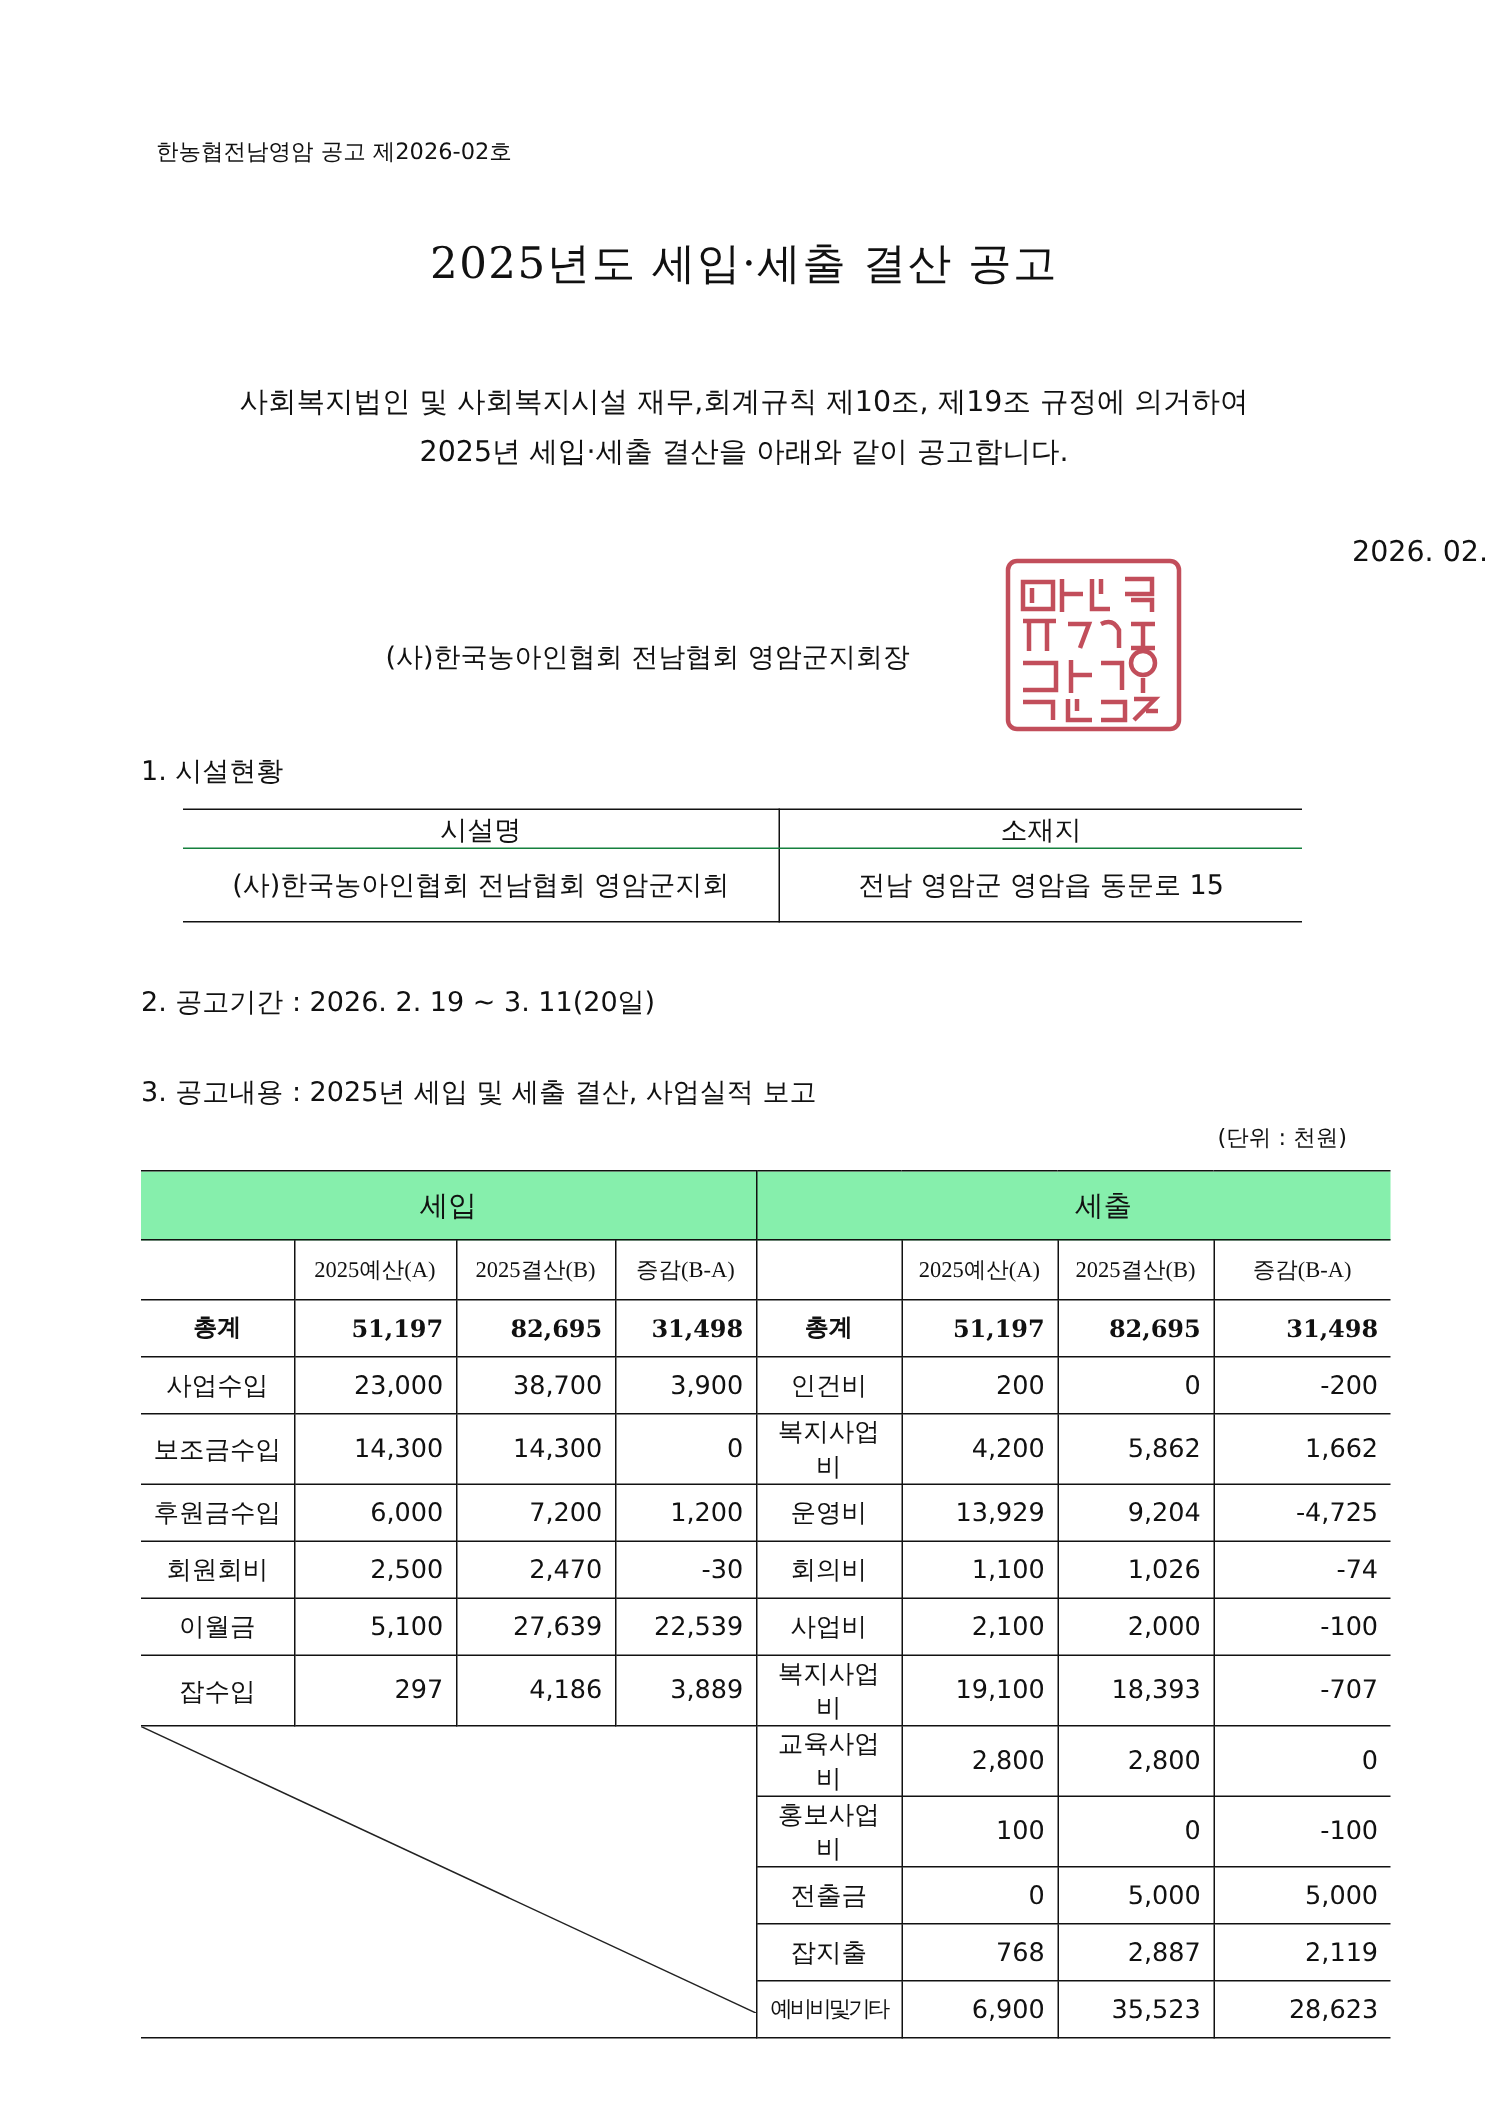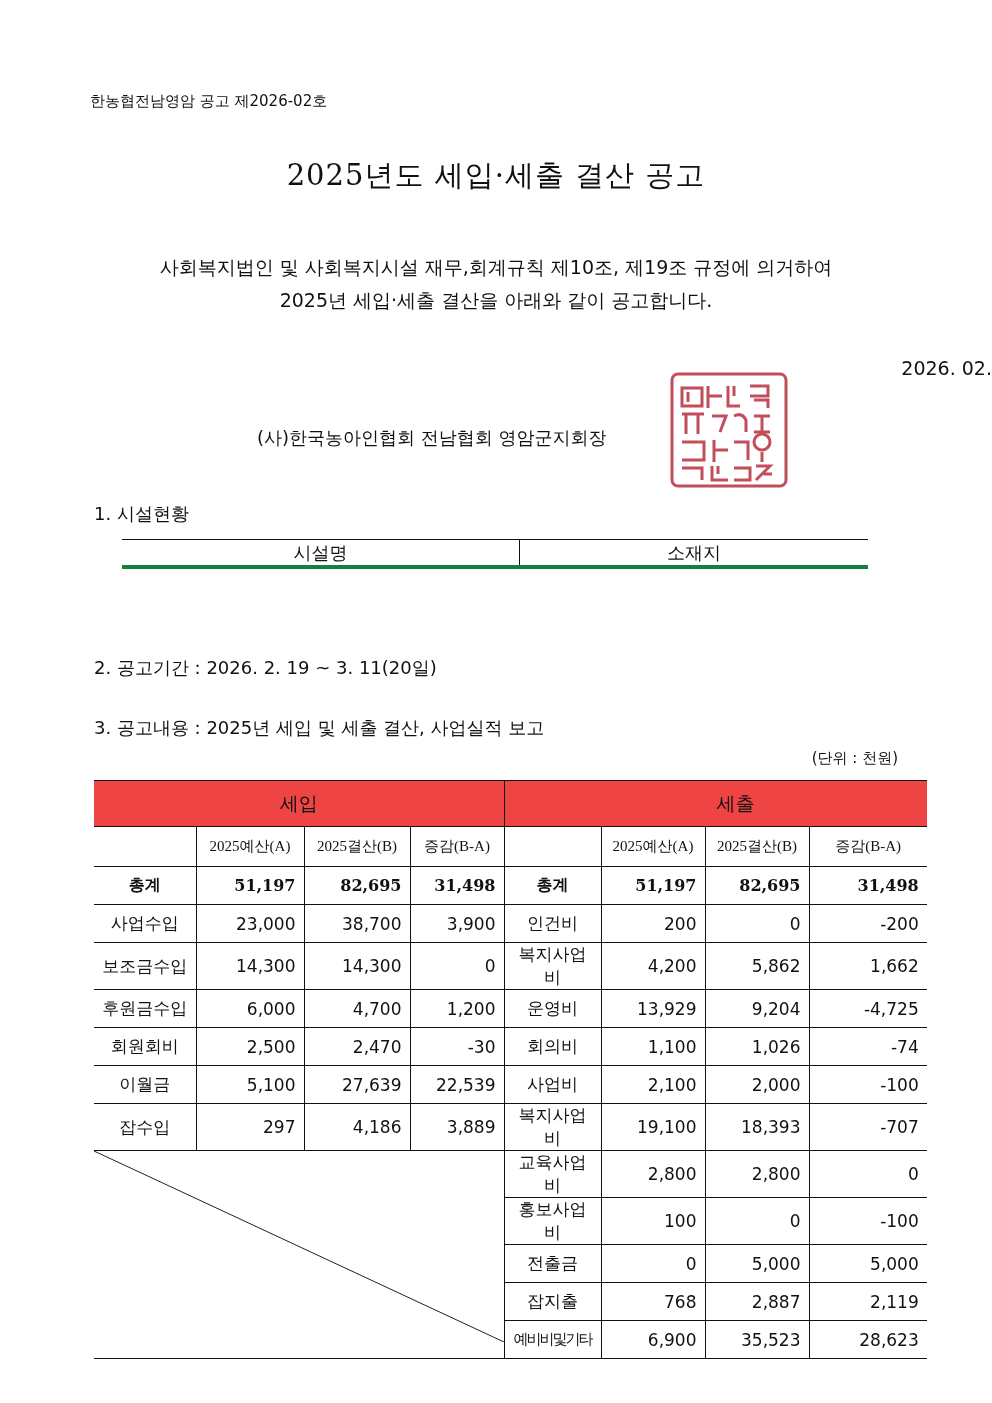--- a/index.html
+++ b/index.html
@@ -1,44 +1,44 @@
 <!DOCTYPE html>
 <html><head>
 <meta charset="utf-8">
 <style>
   html, body { margin:0; padding:0; background:#ffffff; }
   body { width:992px; height:1403px; position:relative; overflow:hidden;
          font-family:"DejaVu Sans", "Liberation Sans", sans-serif; color:#111; }
   .abs { position:absolute; white-space:nowrap; }
   .serif { font-family:"DejaVu Serif", "Liberation Serif", serif; }
-  #doc-number { left:90px; top:92px; font-size:15px; }
+  #doc-number { left:104px; top:92px; font-size:15px; }
   #doc-title { left:0; width:992px; top:156px; text-align:center; font-size:29px; letter-spacing:1px; }
   .intro { left:0; width:992px; text-align:center; font-size:19px; }
   #intro-1 { top:255px; }
   #intro-2 { top:288px; }
   #date { left:0; width:992px; top:357px; text-align:right; font-size:19px; }
   #signer { left:257px; top:426px; font-size:18px; z-index:2; }
   #seal { left:668px; top:370px; width:122px; height:120px; z-index:1; }
   .section { left:94px; font-size:18px; }
   #sec1 { top:502px; }
   #sec2 { top:656px; }
   #sec3 { top:716px; }
   #unit { right:94px; top:749px; font-size:15px; }
 
   
   #facility { position:absolute; left:122px; top:539px; width:746px; border-collapse:collapse; font-size:18px; }
   #facility td { text-align:center; padding:0; }
-  #facility tr.h td { height:25px; border-top:1.5px solid #111; border-bottom:4px solid #15803d; }
+  #facility tr.h td { height:25px; border-top:1.5px solid #111; border-bottom:1px solid #15803d; }
   #facility tr.b td { height:48px; border-bottom:1.5px solid #111; }
   #facility td.l { border-right:1px solid #111; width:397px; }
 
   
   #fin { position:absolute; left:94px; top:780px; border-collapse:collapse; font-size:17px; table-layout:fixed; }
   #fin td { border:1px solid #111; padding:0 8px; height:38px; box-sizing:border-box; }
-  #fin tr.group td { background:#ef4444; height:46px; text-align:center; font-size:19px; border-top:1.5px solid #111; }
+  #fin tr.group td { background:#86efac; height:46px; text-align:center; font-size:19px; border-top:1.5px solid #111; }
   #fin tr.colh td { height:40px; text-align:center; font-size:15px; font-family:"Liberation Serif", serif; padding:0 2px; }
   #fin td.name { text-align:center; }
   #fin td.num { text-align:right; }
   #fin tr.total td { font-weight:bold; font-family:"DejaVu Serif", "Liberation Serif", serif; font-size:16px; }
   #fin tr.last td { border-bottom:1.5px solid #111; }
   #fin td.edge-l { border-left:none; }
   #fin td.edge-r { border-right:none;padding-left:48px; }
   #fin td.diag { border-left:none; border-bottom:1.5px solid #111; padding:0; position:relative; }
   #fin td.diag svg { position:absolute; left:0; top:0; }
   #fin td.squeeze { font-size:15px; letter-spacing:-2px; }
@@ -62,20 +62,24 @@
   </g>
 </svg>
 <div id="signer" class="abs">(사)한국농아인협회 전남협회 영암군지회장</div>
 
 <div id="sec1" class="abs section">1. 시설현황</div>
 <table id="facility">
   <tbody>
       <tr class="h">
     <td class="l">시설명</td>
     <td>소재지</td>
+  </tr>
+  <tr class="b">
+    <td class="l">(사)한국농아인협회 전남협회 영암군지회</td>
+    <td>전남 영암군 영암읍 동문로 15</td>
   </tr>
 </tbody>
   </table>
 
 <div id="sec2" class="abs section">2. 공고기간 : 2026. 2. 19 ~ 3. 11(20일)</div>
 <div id="sec3" class="abs section">3. 공고내용 : 2025년 세입 및 세출 결산, 사업실적 보고</div>
 <div id="unit" class="abs">(단위 : 천원)</div>
 
 <table id="fin">
   <colgroup>
@@ -131,21 +135,21 @@
         <td class="num">14,300</td>
         <td class="num">0</td>
         <td class="name">복지사업비</td>
         <td class="num">4,200</td>
         <td class="num">5,862</td>
         <td class="num edge-r">1,662</td>
       </tr>
       <tr>
         <td class="name edge-l">후원금수입</td>
         <td class="num">6,000</td>
-        <td class="num">4,700</td>
+        <td class="num">7,200</td>
         <td class="num">1,200</td>
         <td class="name">운영비</td>
         <td class="num">13,929</td>
         <td class="num">9,204</td>
         <td class="num edge-r">-4,725</td>
       </tr>
       <tr>
         <td class="name edge-l">회원회비</td>
         <td class="num">2,500</td>
         <td class="num">2,470</td>

